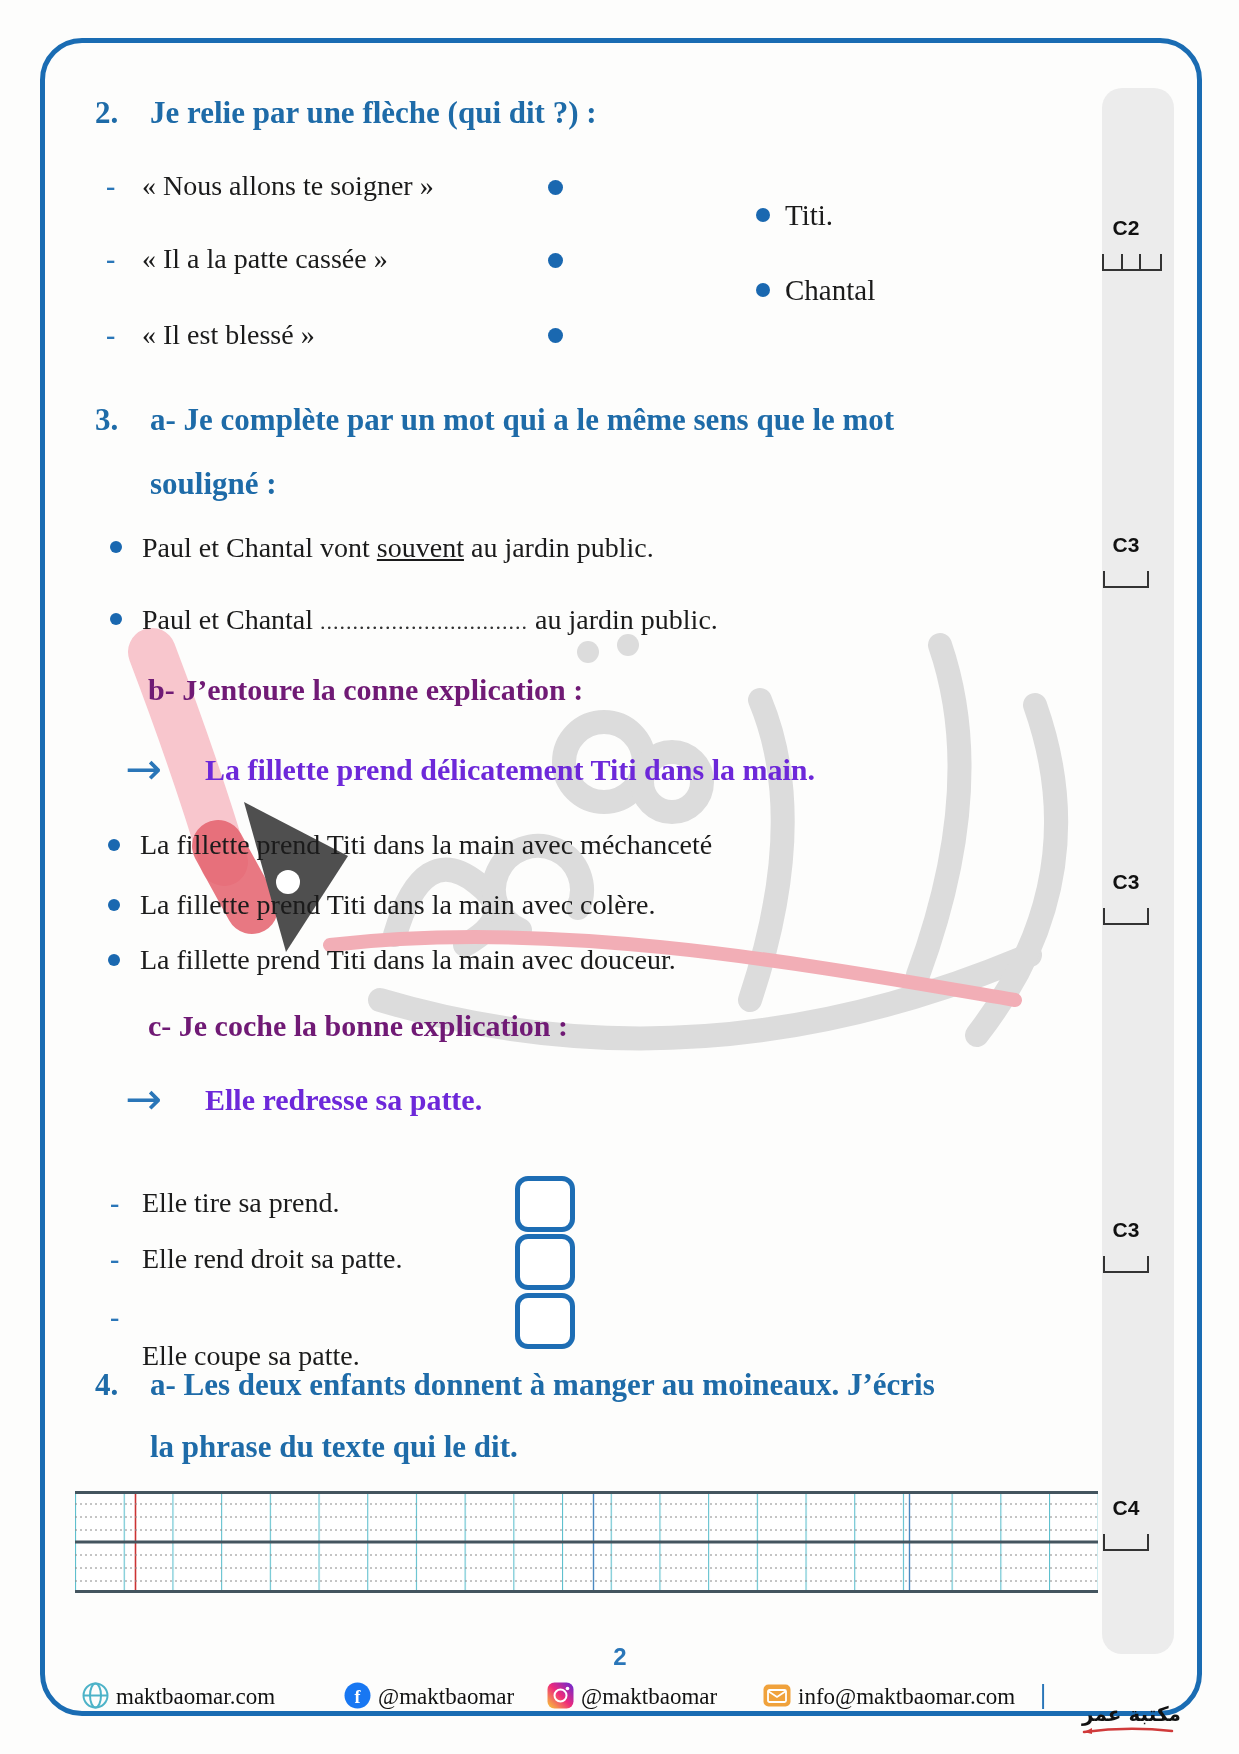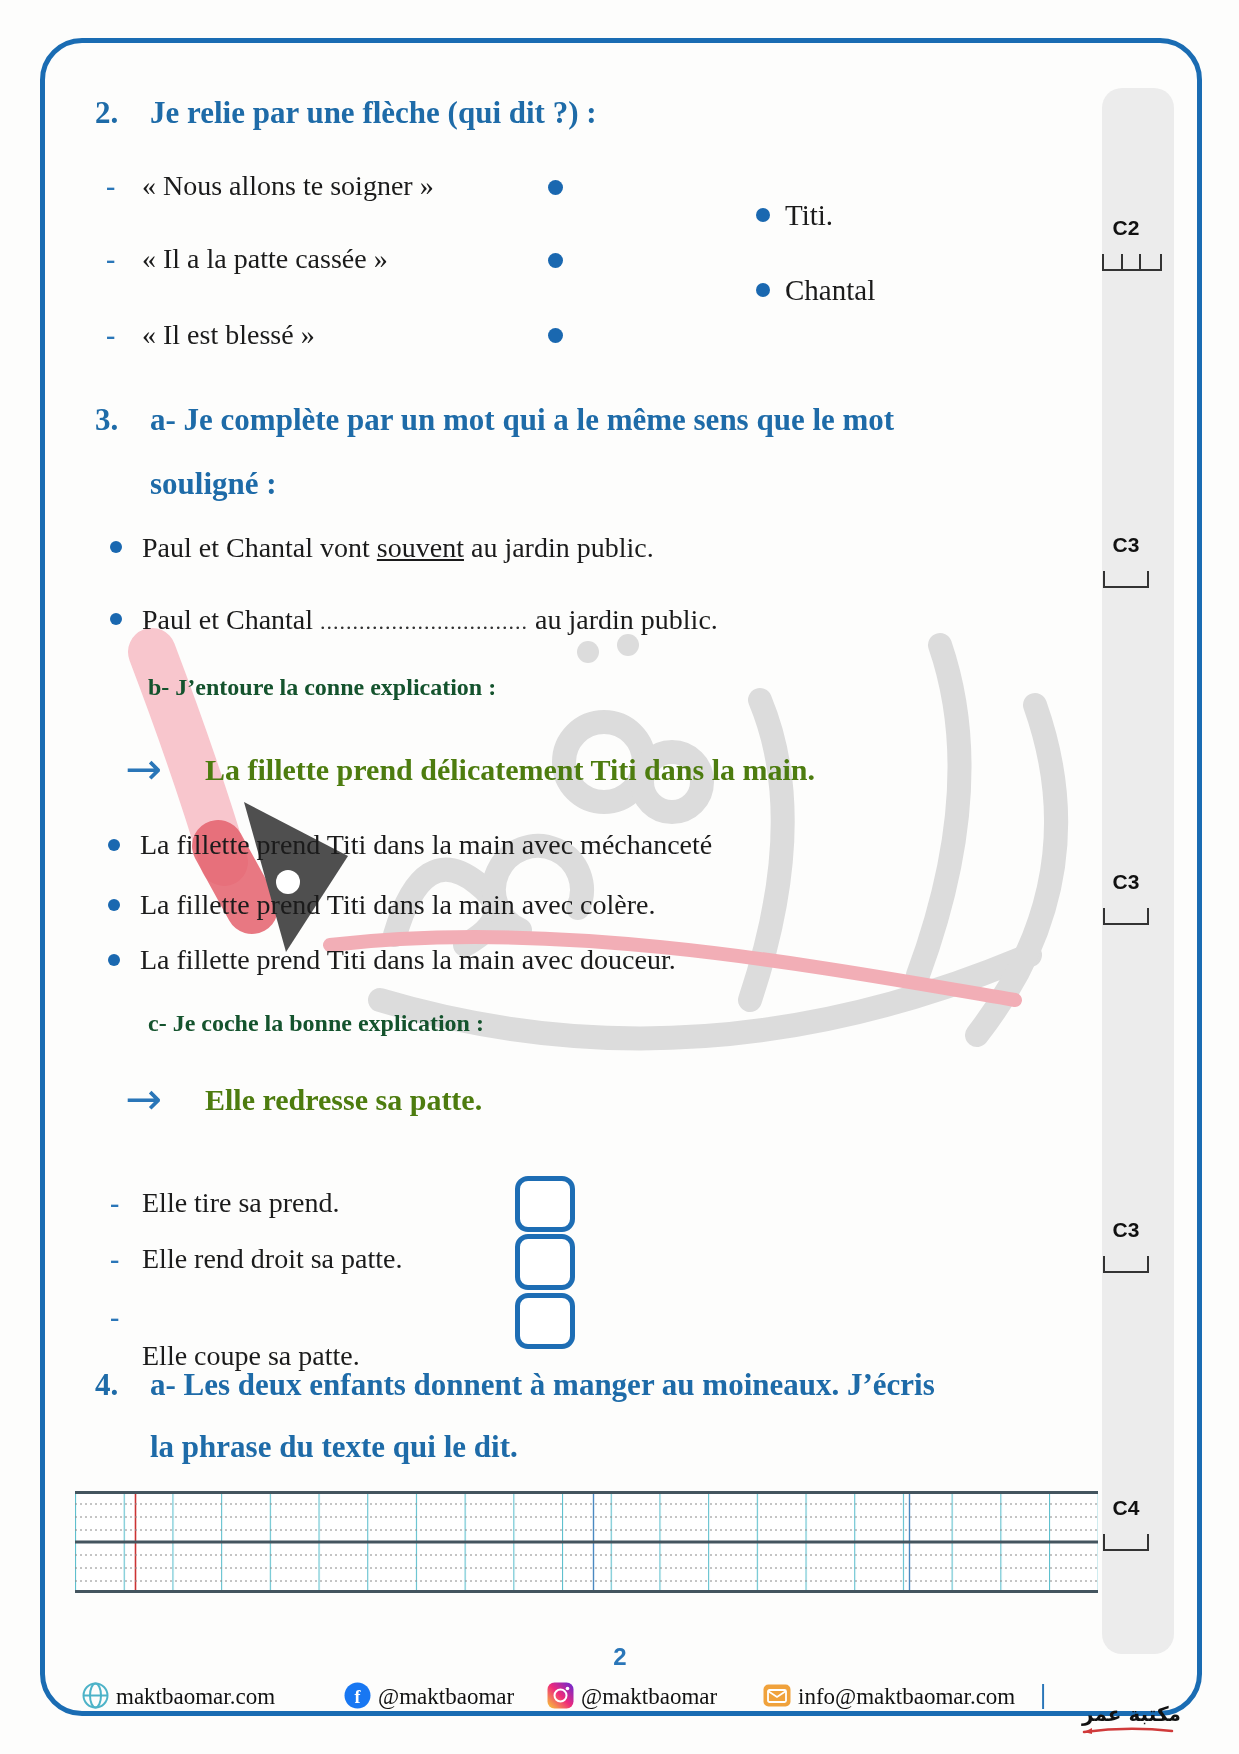--- a/index.html
+++ b/index.html
@@ -15,23 +15,23 @@
   .cmark{position:absolute;left:1102px;width:48px;text-align:center;}
   .clabel{font-family:"Liberation Sans",sans-serif;font-weight:bold;font-size:21px;color:#111;}
   .bracket{position:relative;margin:14px auto 0;height:15px;
            border-left:2px solid #333;border-right:2px solid #333;border-bottom:2px solid #333;}
   .b1{width:42px;}
   .b3{width:56px;}
   .tick{position:absolute;top:0;bottom:0;width:2px;background:#333;}
   .tick.t1{left:17px;} .tick.t2{left:35px;}
   
   .h{color:#1e6ba8;font-weight:bold;font-size:31px;}
-  .h2{color:#14532d;font-weight:bold;font-size:24px;}
+  .h2{color:#701a75;font-weight:bold;font-size:30px;}
   .t{font-size:28px;color:#1b1b1b;}
-  .tb{font-size:30px;font-weight:bold;color:#4d7c0f;}
+  .tb{font-size:30px;font-weight:bold;color:#6d28d9;}
   .dash{color:#2a76b8;font-weight:bold;font-size:28px;}
   .dot{position:absolute;background:#1a68b0;border-radius:50%;}
   .arrow{color:#2a76b8;font-size:44px;font-family:"DejaVu Sans",sans-serif;}
   .u{text-decoration:underline;}
   .blank{letter-spacing:1px;font-size:22px;color:#333;}
   .chk{position:absolute;left:515px;width:50px;height:46px;border:5px solid #1d6db4;border-radius:13px;background:#fff;}
   
   .foot-text{font-size:23px;color:#111;}
   .pageno{font-family:"Liberation Sans",sans-serif;font-weight:bold;font-size:24px;color:#2a76b8;}
   .sep{color:#2a76b8;font-weight:bold;font-size:28px;}

